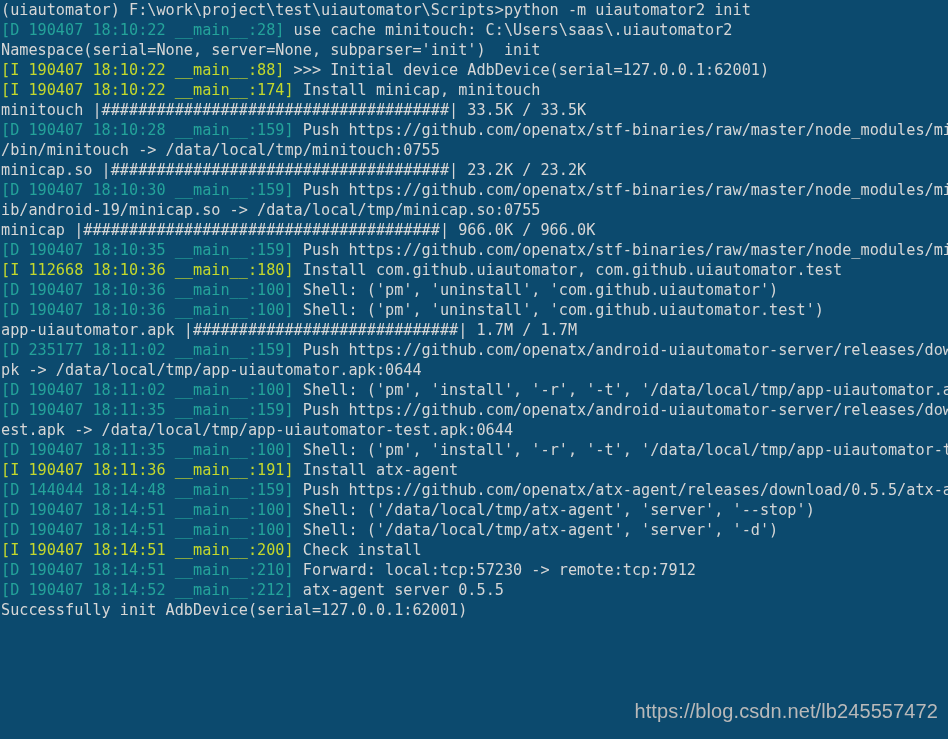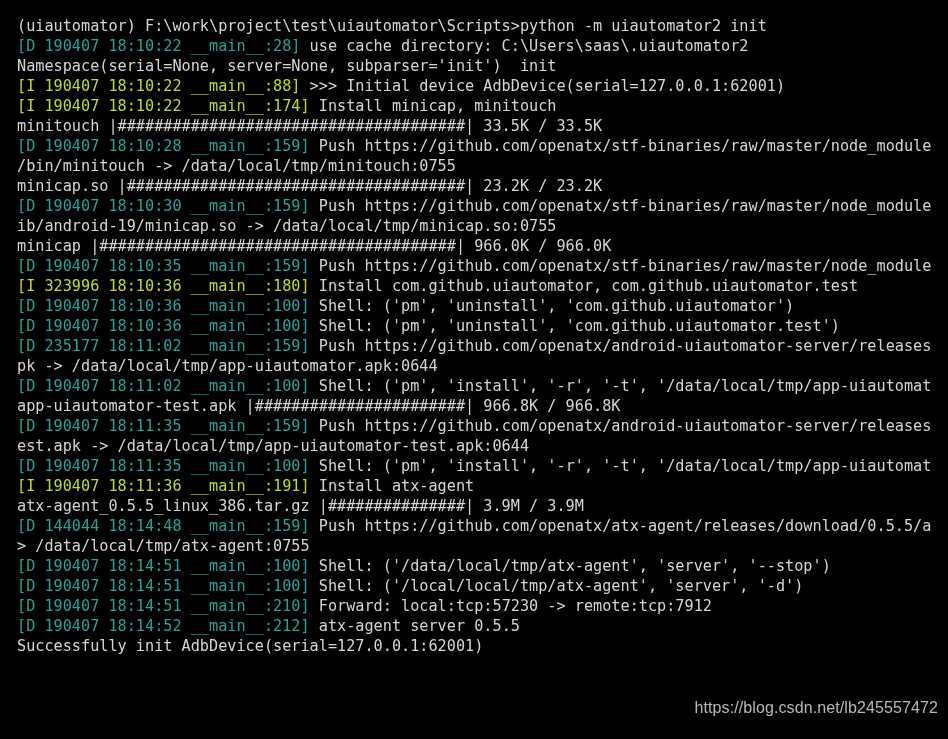--- a/index.html
+++ b/index.html
@@ -10,83 +10,82 @@
   body {
     width: 948px;
     height: 739px;
     overflow: hidden;
     font-family: "DejaVu Sans Mono", "Liberation Mono", monospace;
   }
   #terminal {
     position: relative;
     width: 948px;
     height: 739px;
-    background: #000000;
+    background: #0c4a6e;
     overflow: hidden;
     box-sizing: border-box;
-    padding: 16px;
+    padding: 0;
   }
   .line {
     height: 20px;
     line-height: 20px;
     font-size: 15.2px;
     letter-spacing: 0px;
     white-space: pre;
     overflow: hidden;
     color: #d9d9d9;
     padding-left: 1px;
   }
   .seg { white-space: pre; }
   .c-debug   { color: #24a39a; }
   .c-info    { color: #c3d82c; text-align: center; }
   .c-plain   { color: #d6d6d6; }
 
   #watermark {
     position: absolute;
     right: 10px;
-    bottom: 22px;
+    bottom: 16px;
     font-family: "Liberation Sans", sans-serif;
-    font-size: 16px;
+    font-size: 20px;
     color: #b9b9b9;
     white-space: pre;
     letter-spacing: 0.1px;
   }
 </style>
 </head>
 <body>
 
 <div id="terminal">
   <div id="log-output">
       <div class="line"><span class="seg c-plain">(uiautomator) F:\work\project\test\uiautomator\Scripts&gt;python -m uiautomator2 init</span></div>
-      <div class="line"><span class="seg c-debug">[D 190407 18:10:22 __main__:28]</span><span class="seg c-plain"> use cache directory: C:\Users\saas\.uiautomator2</span></div>
+      <div class="line"><span class="seg c-debug">[D 190407 18:10:22 __main__:28]</span><span class="seg c-plain"> use cache minitouch: C:\Users\saas\.uiautomator2</span></div>
       <div class="line"><span class="seg c-plain">Namespace(serial=None, server=None, subparser='init')  init</span></div>
       <div class="line"><span class="seg c-info">[I 190407 18:10:22 __main__:88]</span><span class="seg c-plain"> &gt;&gt;&gt; Initial device AdbDevice(serial=127.0.0.1:62001)</span></div>
       <div class="line"><span class="seg c-info">[I 190407 18:10:22 __main__:174]</span><span class="seg c-plain"> Install minicap, minitouch</span></div>
       <div class="line"><span class="seg c-plain">minitouch |######################################| 33.5K / 33.5K</span></div>
       <div class="line"><span class="seg c-debug">[D 190407 18:10:28 __main__:159]</span><span class="seg c-plain"> Push https://github.com/openatx/stf-binaries/raw/master/node_modules/mini</span></div>
       <div class="line"><span class="seg c-plain">/bin/minitouch -&gt; /data/local/tmp/minitouch:0755</span></div>
       <div class="line"><span class="seg c-plain">minicap.so |#####################################| 23.2K / 23.2K</span></div>
       <div class="line"><span class="seg c-debug">[D 190407 18:10:30 __main__:159]</span><span class="seg c-plain"> Push https://github.com/openatx/stf-binaries/raw/master/node_modules/mini</span></div>
       <div class="line"><span class="seg c-plain">ib/android-19/minicap.so -&gt; /data/local/tmp/minicap.so:0755</span></div>
       <div class="line"><span class="seg c-plain">minicap |#######################################| 966.0K / 966.0K</span></div>
       <div class="line"><span class="seg c-debug">[D 190407 18:10:35 __main__:159]</span><span class="seg c-plain"> Push https://github.com/openatx/stf-binaries/raw/master/node_modules/mini</span></div>
-      <div class="line"><span class="seg c-info">[I 323996 18:10:36 __main__:180]</span><span class="seg c-plain"> Install com.github.uiautomator, com.github.uiautomator.test</span></div>
+      <div class="line"><span class="seg c-info">[I 112668 18:10:36 __main__:180]</span><span class="seg c-plain"> Install com.github.uiautomator, com.github.uiautomator.test</span></div>
       <div class="line"><span class="seg c-debug">[D 190407 18:10:36 __main__:100]</span><span class="seg c-plain"> Shell: ('pm', 'uninstall', 'com.github.uiautomator')</span></div>
       <div class="line"><span class="seg c-debug">[D 190407 18:10:36 __main__:100]</span><span class="seg c-plain"> Shell: ('pm', 'uninstall', 'com.github.uiautomator.test')</span></div>
+      <div class="line"><span class="seg c-plain">app-uiautomator.apk |#############################| 1.7M / 1.7M</span></div>
       <div class="line"><span class="seg c-debug">[D 235177 18:11:02 __main__:159]</span><span class="seg c-plain"> Push https://github.com/openatx/android-uiautomator-server/releases/downl</span></div>
       <div class="line"><span class="seg c-plain">pk -&gt; /data/local/tmp/app-uiautomator.apk:0644</span></div>
       <div class="line"><span class="seg c-debug">[D 190407 18:11:02 __main__:100]</span><span class="seg c-plain"> Shell: ('pm', 'install', '-r', '-t', '/data/local/tmp/app-uiautomator.apk</span></div>
-      <div class="line"><span class="seg c-plain">app-uiautomator-test.apk |#######################| 966.8K / 966.8K</span></div>
       <div class="line"><span class="seg c-debug">[D 190407 18:11:35 __main__:159]</span><span class="seg c-plain"> Push https://github.com/openatx/android-uiautomator-server/releases/downl</span></div>
       <div class="line"><span class="seg c-plain">est.apk -&gt; /data/local/tmp/app-uiautomator-test.apk:0644</span></div>
       <div class="line"><span class="seg c-debug">[D 190407 18:11:35 __main__:100]</span><span class="seg c-plain"> Shell: ('pm', 'install', '-r', '-t', '/data/local/tmp/app-uiautomator-tes</span></div>
       <div class="line"><span class="seg c-info">[I 190407 18:11:36 __main__:191]</span><span class="seg c-plain"> Install atx-agent</span></div>
-      <div class="line"><span class="seg c-plain">atx-agent_0.5.5_linux_386.tar.gz |###############| 3.9M / 3.9M</span></div>
       <div class="line"><span class="seg c-debug">[D 144044 18:14:48 __main__:159]</span><span class="seg c-plain"> Push https://github.com/openatx/atx-agent/releases/download/0.5.5/atx-age</span></div>
-      <div class="line"><span class="seg c-plain">&gt; /data/local/tmp/atx-agent:0755</span></div>
       <div class="line"><span class="seg c-debug">[D 190407 18:14:51 __main__:100]</span><span class="seg c-plain"> Shell: ('/data/local/tmp/atx-agent', 'server', '--stop')</span></div>
-      <div class="line"><span class="seg c-debug">[D 190407 18:14:51 __main__:100]</span><span class="seg c-plain"> Shell: ('/local/local/tmp/atx-agent', 'server', '-d')</span></div>
+      <div class="line"><span class="seg c-debug">[D 190407 18:14:51 __main__:100]</span><span class="seg c-plain"> Shell: ('/data/local/tmp/atx-agent', 'server', '-d')</span></div>
+      <div class="line"><span class="seg c-info">[I 190407 18:14:51 __main__:200]</span><span class="seg c-plain"> Check install</span></div>
       <div class="line"><span class="seg c-debug">[D 190407 18:14:51 __main__:210]</span><span class="seg c-plain"> Forward: local:tcp:57230 -&gt; remote:tcp:7912</span></div>
       <div class="line"><span class="seg c-debug">[D 190407 18:14:52 __main__:212]</span><span class="seg c-plain"> atx-agent server 0.5.5</span></div>
       <div class="line"><span class="seg c-plain">Successfully init AdbDevice(serial=127.0.0.1:62001)</span></div>
     </div>
   <div id="watermark">https://blog.csdn.net/lb245557472</div>
 </div>
 
 </body></html>

